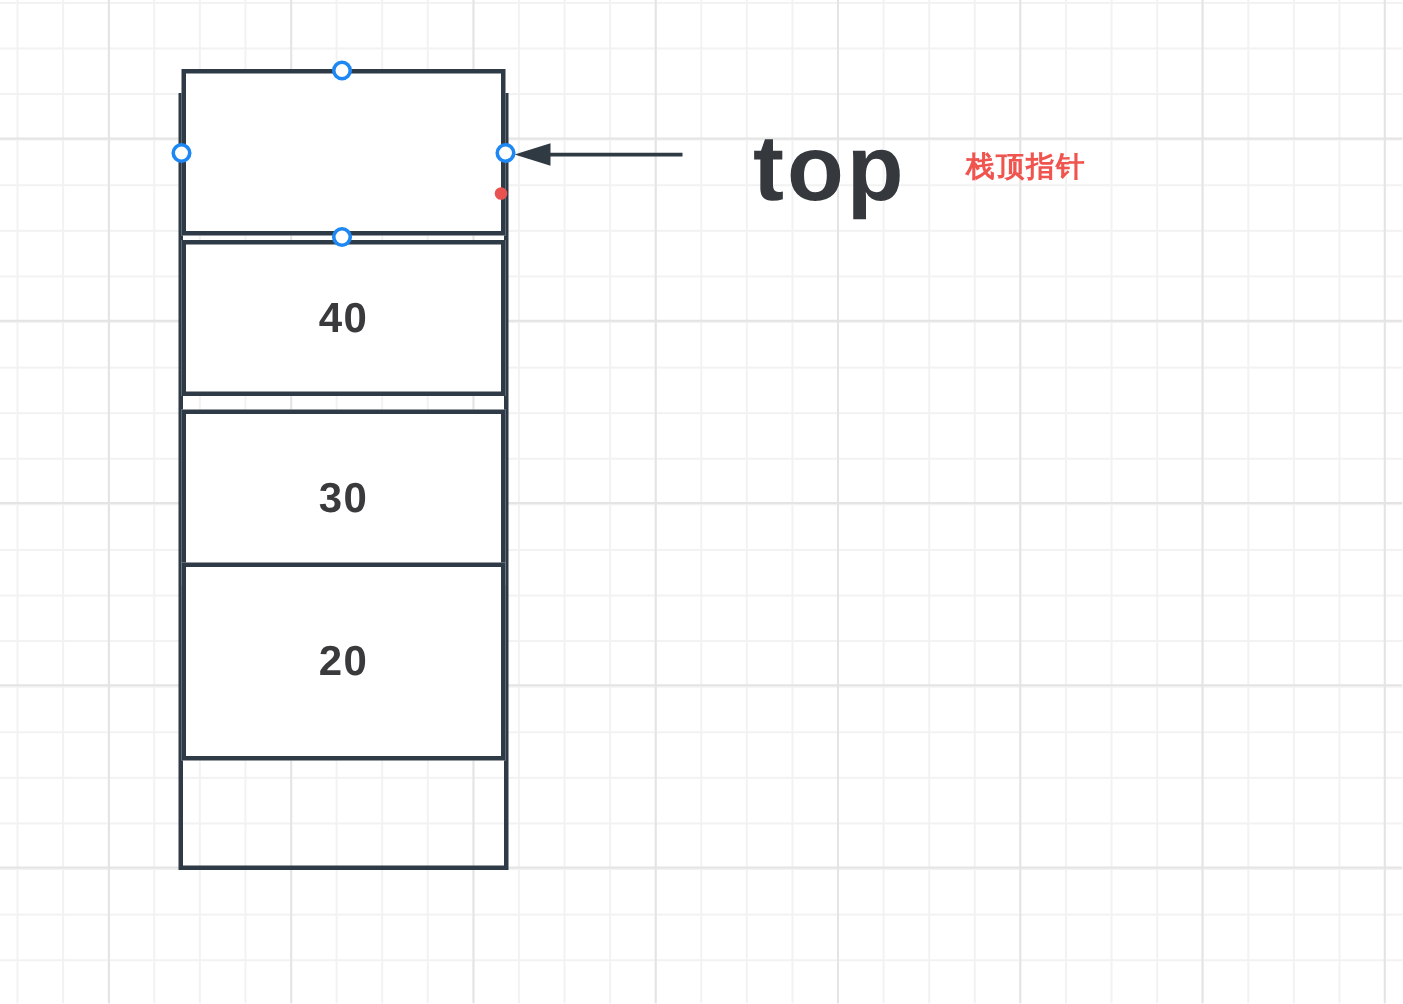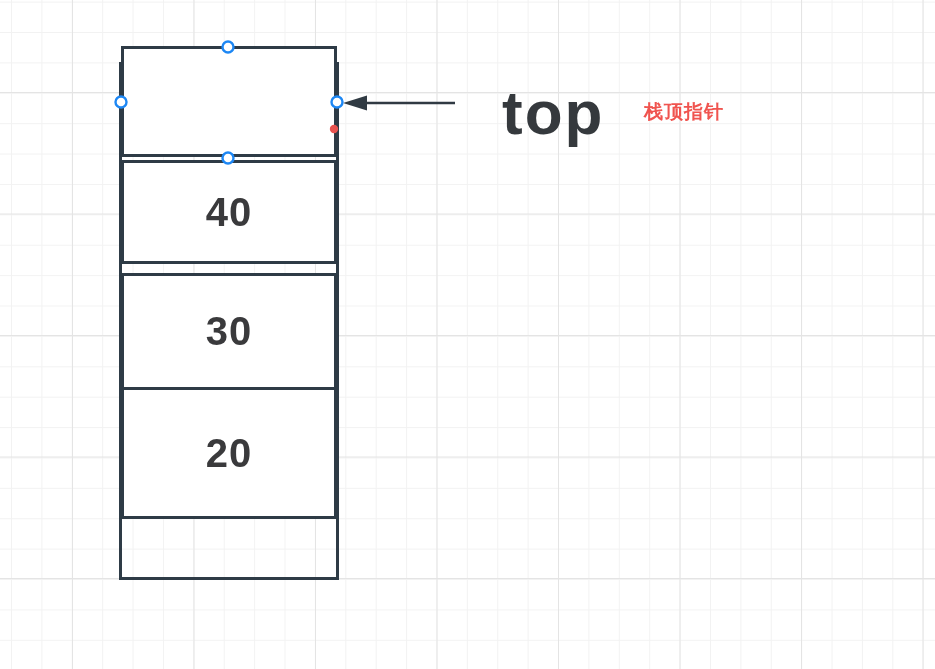--- a/index.html
+++ b/index.html
@@ -38,28 +38,28 @@
     position: absolute;
     left: 121px;
     width: 210px;
     border: 3px solid #2e3b46;
     background: #ffffff;
     z-index: 2;
     display: flex;
     align-items: center;
     justify-content: center;
     font-weight: bold;
-    font-size: 40px;
+    font-size: 28px;
     color: #3a3a3c;
     letter-spacing: 1px;
   }
   .cell-top  { top: 46px;  height: 105px; z-index: 3; }
   .cell-40   { top: 160px; height: 98px;  }
   .cell-30   { top: 273px; height: 111px; }
-  .cell-20   { top: 375px; height: 126px; margin-top: 12px; }
+  .cell-20   { top: 375px; height: 126px; }
   .cell-10   { top: 504px; height: 119px; }
 
   .overlay-svg {
     position: absolute;
     left: 0; top: 0;
     width: 935px; height: 669px;
     z-index: 6;
   }
 
   .label-top {

